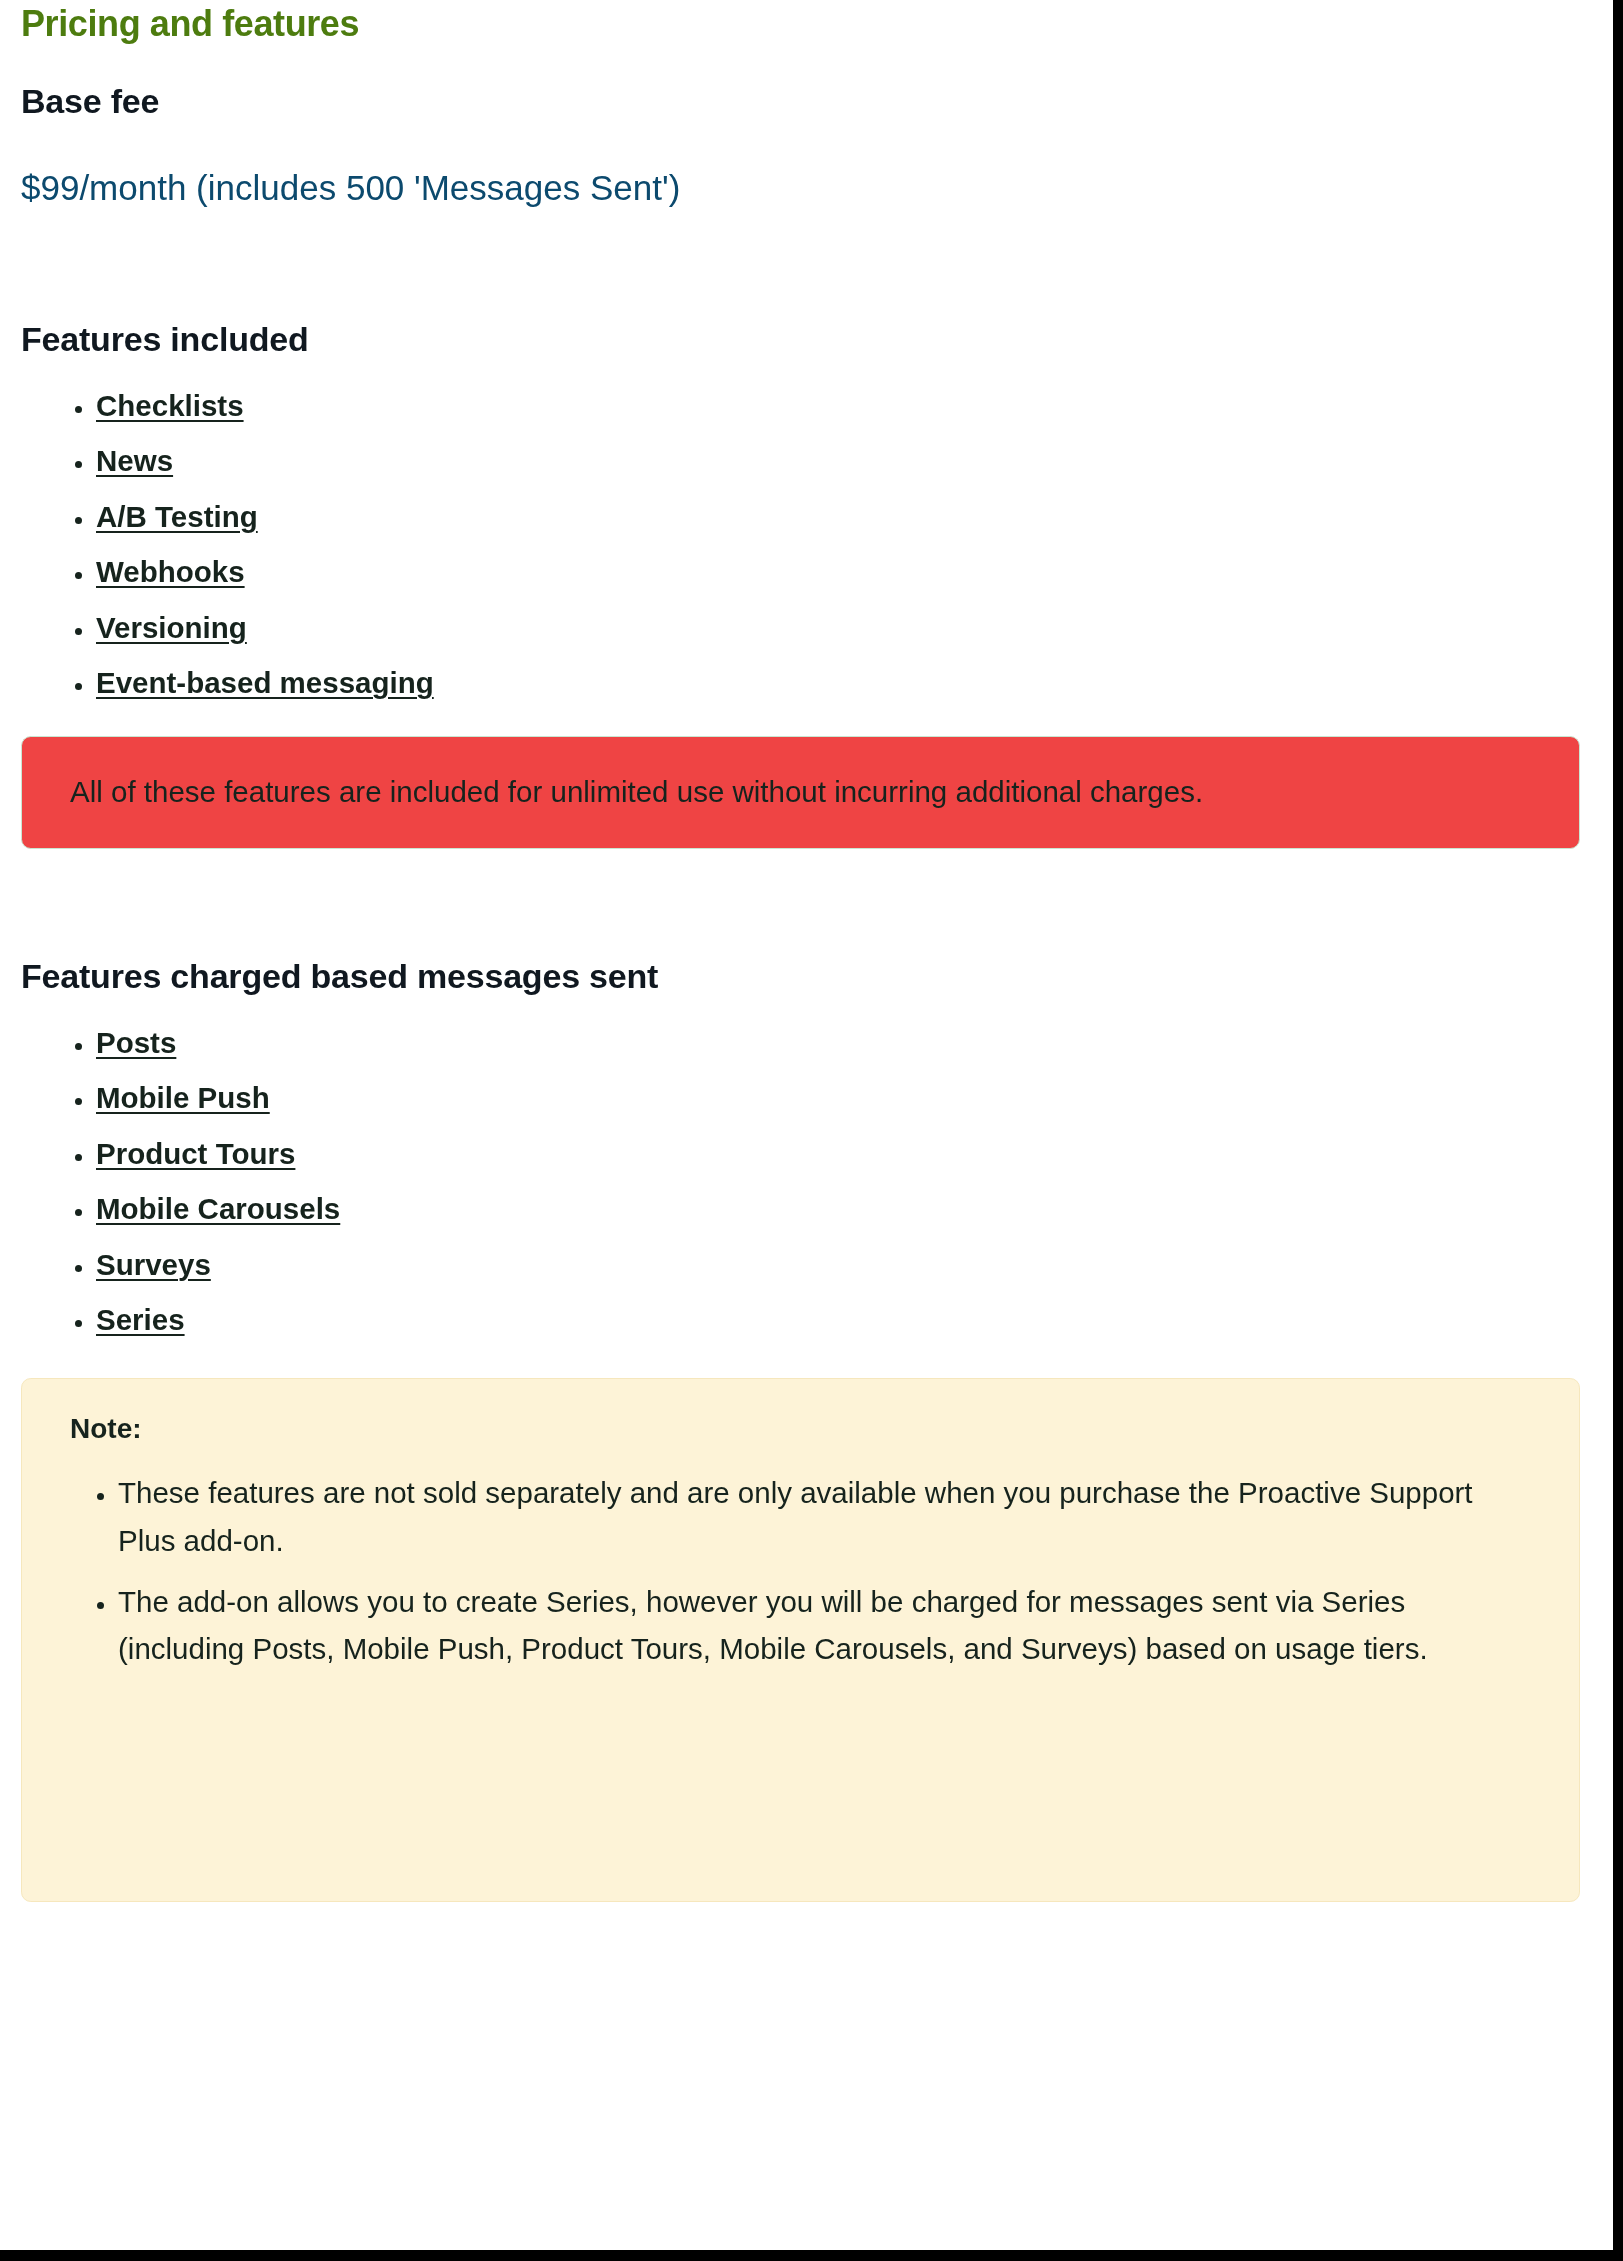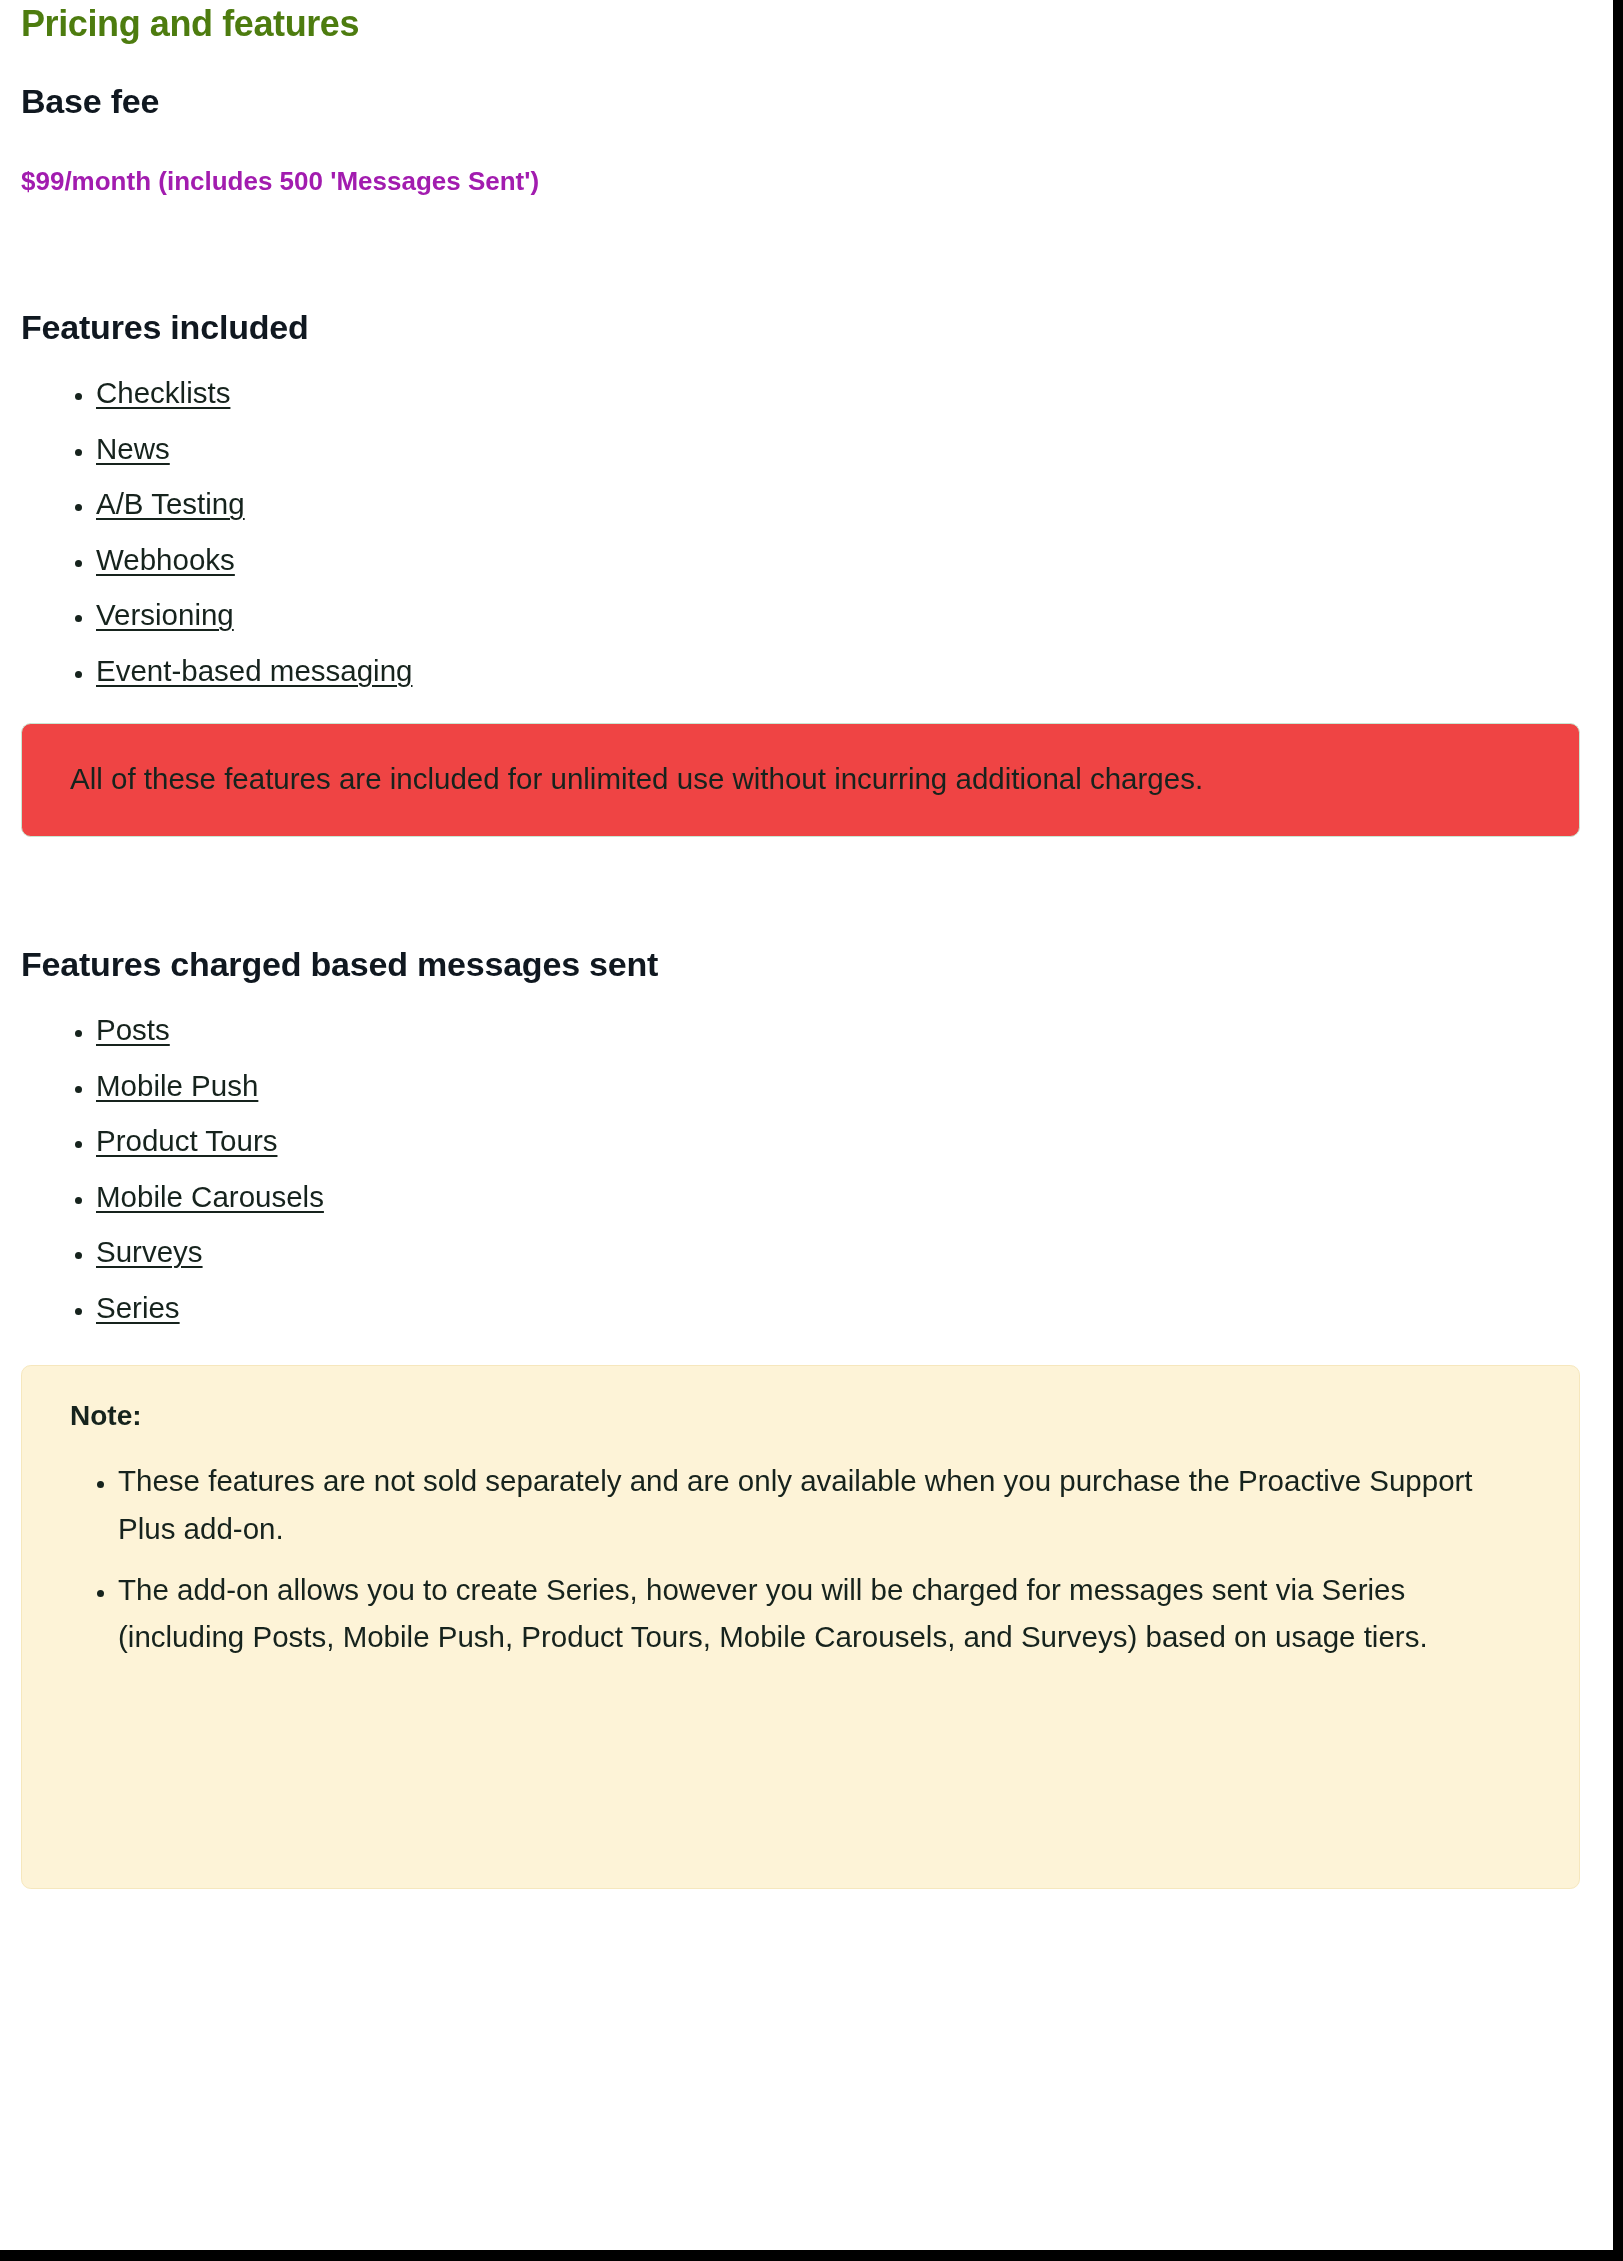--- a/index.html
+++ b/index.html
@@ -35,30 +35,31 @@
     line-height: 1.2;
     font-weight: bold;
     letter-spacing: -0.2px;
     margin: 36px 0 0 0;
     color: #101820;
   }
   h2.section-title.big-gap {
     margin-top: 107px;
   }
   p.body-text {
-    font-size: 26px;
+    font-size: 35px;
     line-height: 1.35;
     margin: 43px 0 0 0;
-    color: #a21caf;
-    font-weight: 700;
+    color: #0c4a6e;
+    font-weight: 400;
   }
   ul.link-list {
     list-style: disc;
     margin: 31px 0 0 0;
     padding-left: 75px;
+    font-weight: bold;
   }
   ul.link-list li {
     font-size: 29.5px;
     line-height: 1.0;
     margin-bottom: 26px;
     color: #16231d;
   }
   ul.link-list li::marker {
     font-size: 24.6px;
   }

